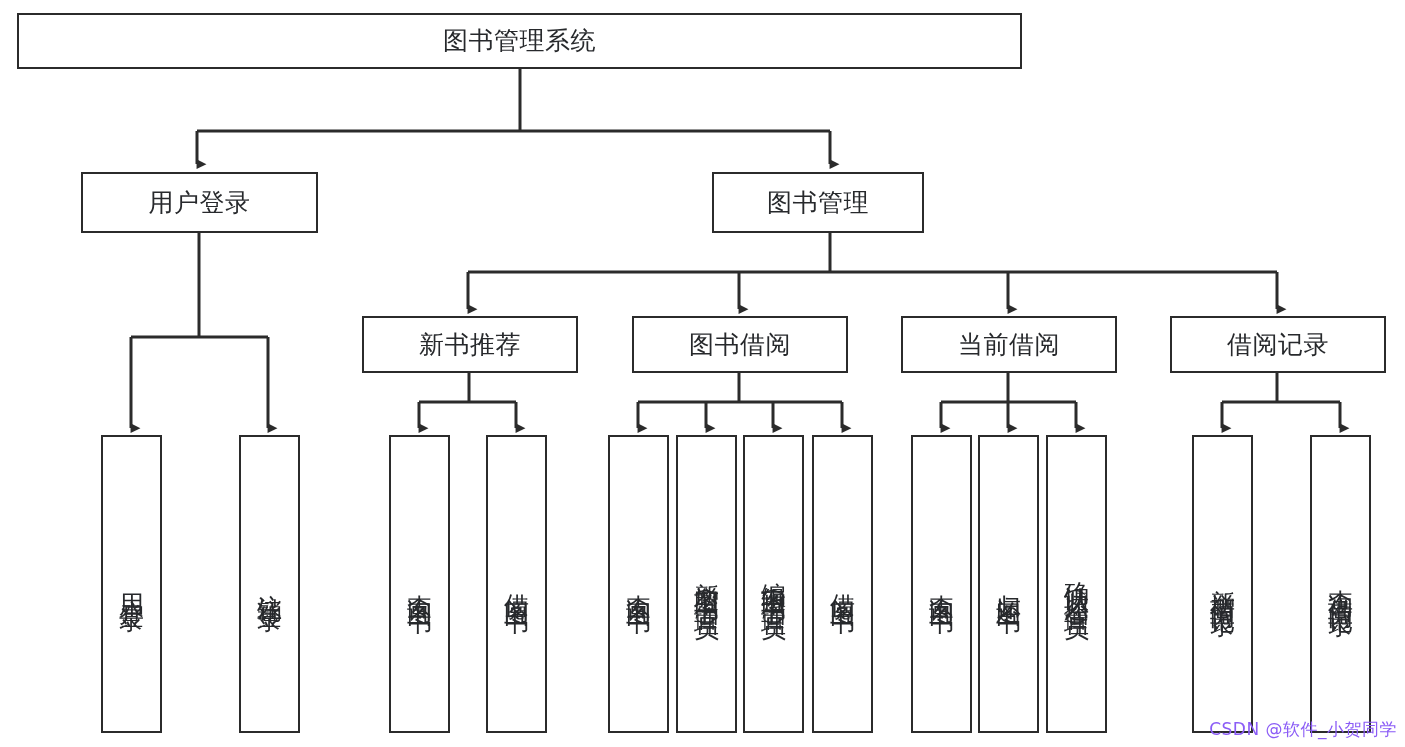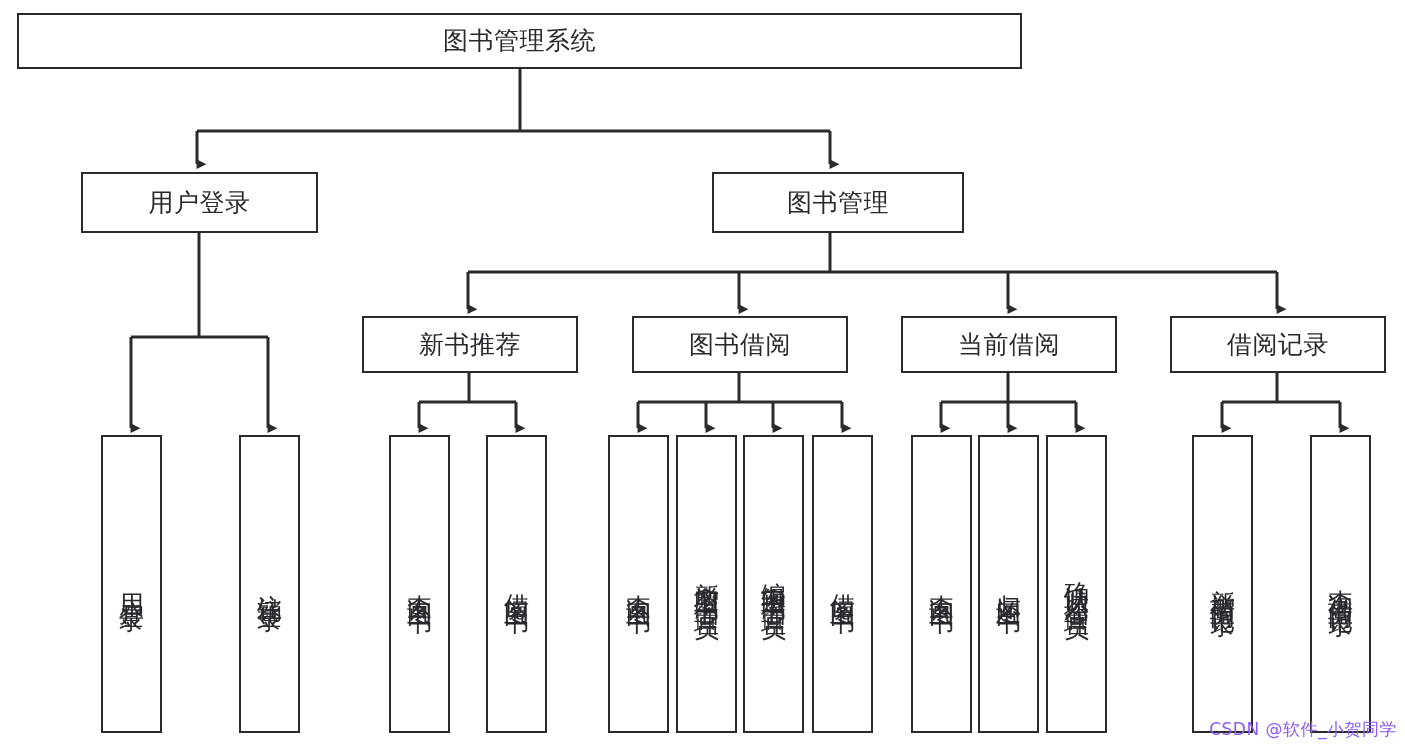--- a/index.html
+++ b/index.html
@@ -128,21 +128,21 @@
     </g>
   </svg>
 
   <div class="node root h" style="left:17px; top:13px; width:1005px; height:56px;">
     <span class="label">图书管理系统</span>
   </div>
 
   <div class="node h" style="left:81px; top:172px; width:237px; height:61px;">
     <span class="label">用户登录</span>
   </div>
-  <div class="node h" style="left:712px; top:172px; width:252px; height:61px;">
+  <div class="node h" style="left:712px; top:172px; width:212px; height:61px;">
     <span class="label">图书管理</span>
   </div>
 
   <div class="node h" style="left:632px; top:316px; width:216px; height:57px;">
     <span class="label">图书借阅</span>
   </div>
   <div class="node h" style="left:362px; top:316px; width:216px; height:57px;">
     <span class="label">新书推荐</span>
   </div>
   <div class="node h" style="left:901px; top:316px; width:216px; height:57px;">

